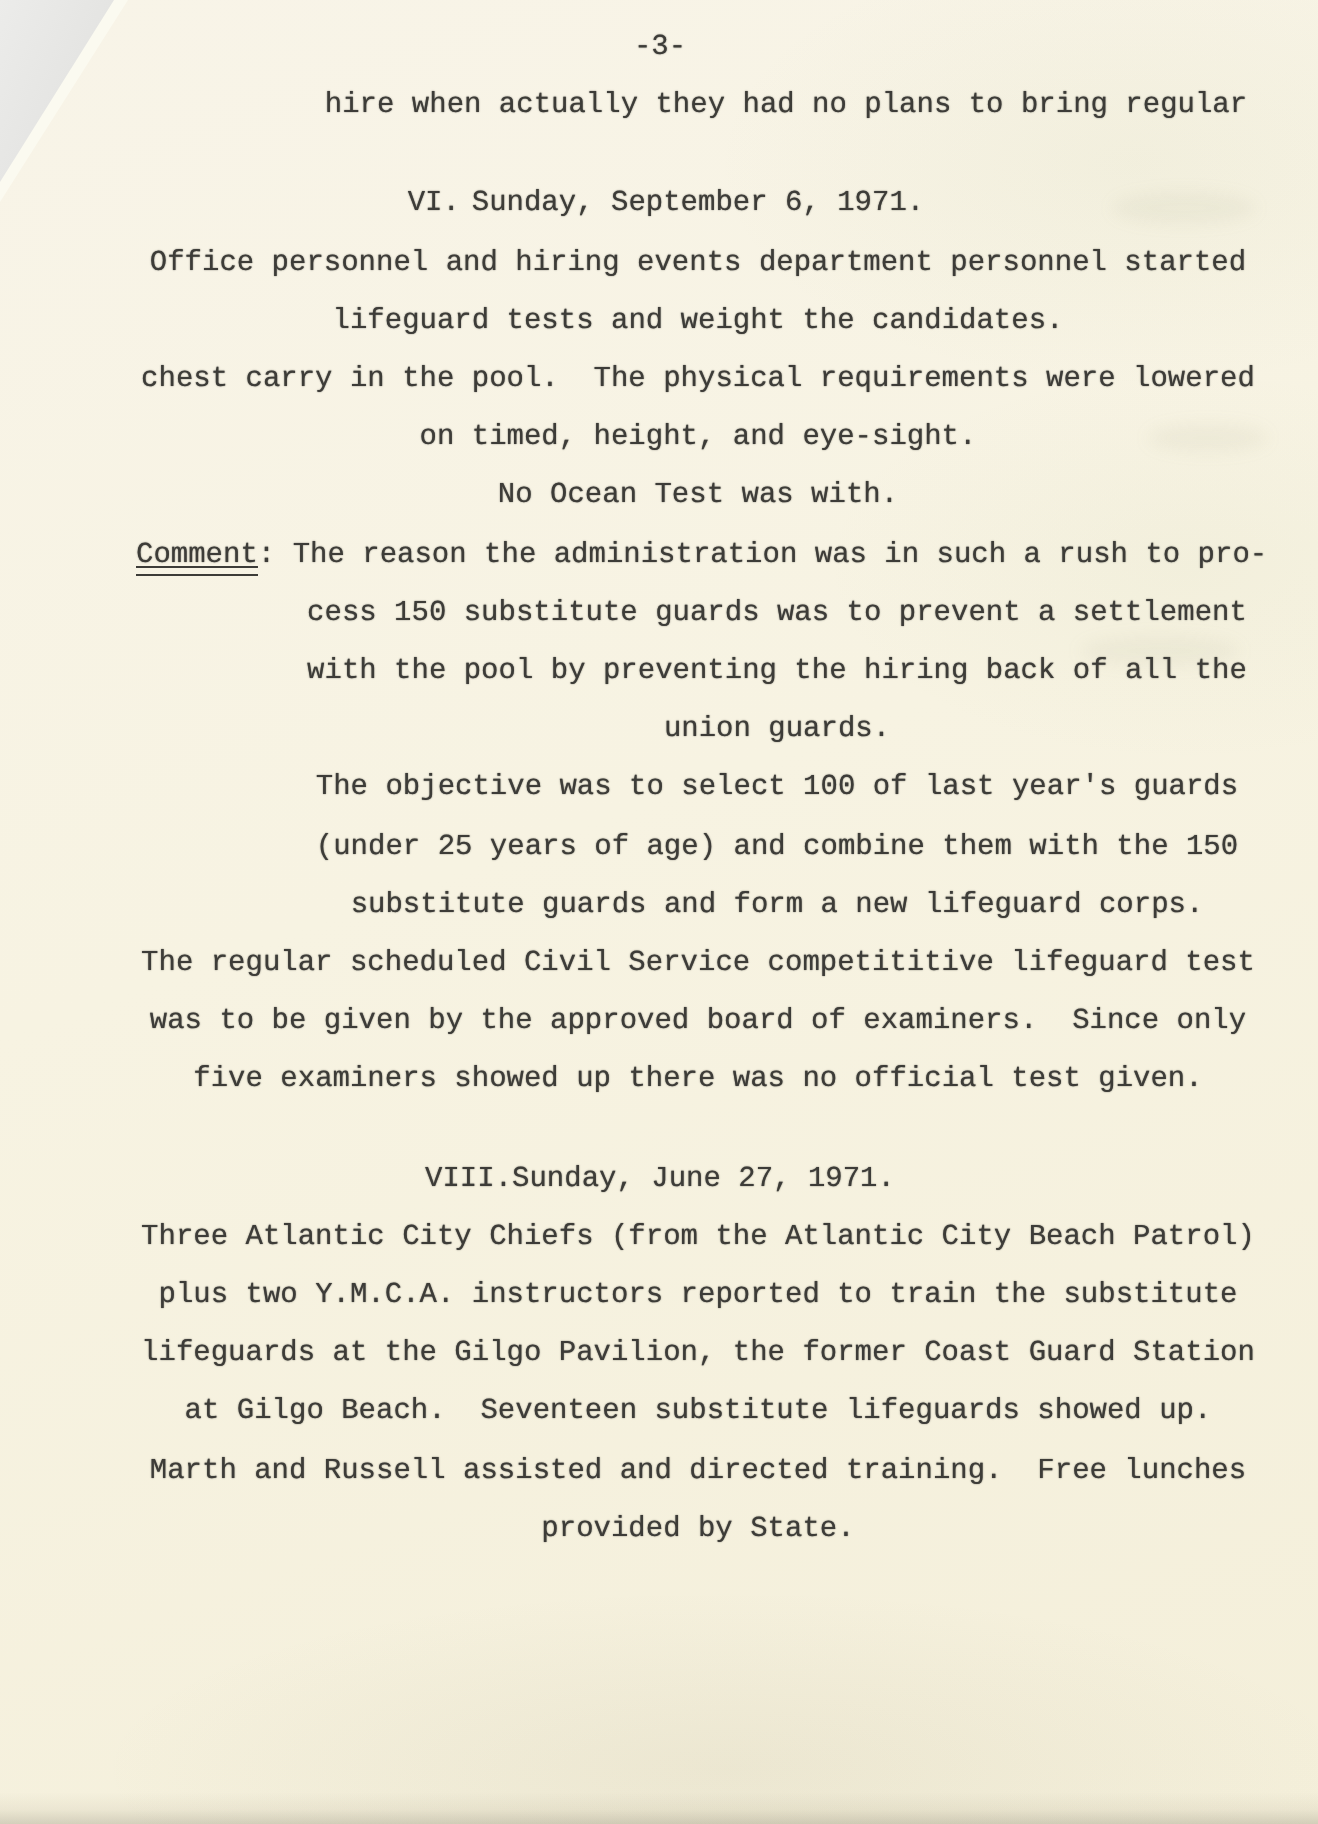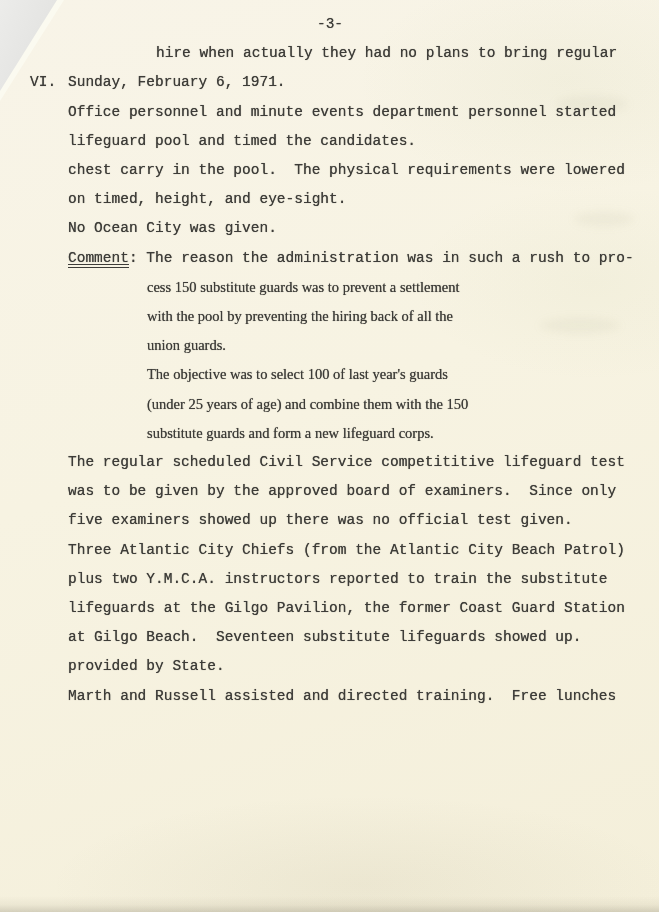--- a/index.html
+++ b/index.html
@@ -53,63 +53,64 @@
   .smudge.s1 { left: 556px; top: 96px;  width: 72px; height: 16px; }
   .smudge.s2 { left: 574px; top: 212px; width: 60px; height: 14px; }
   .smudge.s3 { left: 540px; top: 318px; width: 80px; height: 15px; }
   .doc-lines {
     position: absolute;
     top: 10px;
     left: 30px;
     width: 600px;
     text-shadow: 0 0 0.7px rgba(58,57,52,0.85);
   }
-  .line { white-space: pre; }
+  .line { white-space: pre; text-align: center; }
   .line.center  { text-align: center; }
   .line.cont    { padding-left: 126px; }
   .line.body    { padding-left: 38px; }
-  .line.comment { padding-left: 117px; font-family: Liberation Serif, serif; }
+  .line.comment { padding-left: 117px; }
   .line.comment_first { padding-left: 38px; }
-  .roman { display: inline-block; min-width: 38px; }
+  .roman { display: inline-block; min-width: 38px; margin-top: 20px; }
   .u {
     text-decoration: underline;
     text-underline-offset: 2px;
     border-bottom: 1px solid currentColor;
     padding-bottom: 1px;
   }
 </style>
 </head>
 <body>
 
 <div class="paper">
   <div class="corner-white"></div>
   <div class="corner-grey"></div>
   <div class="smudge s1"></div>
   <div class="smudge s2"></div>
   <div class="smudge s3"></div>
   <div class="doc-lines" id="doc-lines">
       <div class="line center">-3-</div>
       <div class="line cont">hire when actually they had no plans to bring regular</div>
-      <div class="line heading"><span class="roman">VI.</span><span>Sunday, February 6, 1971.</span></div>
-      <div class="line body">Office personnel and minute events department personnel started</div>
-      <div class="line body">lifeguard pool and timed the candidates.</div>
+      <div class="line heading"><span class="roman">VI.</span><span>Sunday, September 6, 1971.</span></div>
+      <div class="line body">Office personnel and hiring events department personnel started</div>
+      <div class="line body">lifeguard tests and weight the candidates.</div>
       <div class="line body">chest carry in the pool.  The physical requirements were lowered</div>
       <div class="line body">on timed, height, and eye-sight.</div>
-      <div class="line body">No Ocean City was given.</div>
+      <div class="line body">No Ocean Test was with.</div>
       <div class="line comment_first"><span class="u">Comment</span>: The reason the administration was in such a rush to pro-</div>
       <div class="line comment">cess 150 substitute guards was to prevent a settlement</div>
       <div class="line comment">with the pool by preventing the hiring back of all the</div>
       <div class="line comment">union guards.</div>
       <div class="line comment">The objective was to select 100 of last year's guards</div>
       <div class="line comment">(under 25 years of age) and combine them with the 150</div>
       <div class="line comment">substitute guards and form a new lifeguard corps.</div>
       <div class="line body">The regular scheduled Civil Service competititive lifeguard test</div>
       <div class="line body">was to be given by the approved board of examiners.  Since only</div>
       <div class="line body">five examiners showed up there was no official test given.</div>
+      <div class="line heading"><span class="roman">VIII.</span><span>Sunday, June 27, 1971.</span></div>
       <div class="line body">Three Atlantic City Chiefs (from the Atlantic City Beach Patrol)</div>
       <div class="line body">plus two Y.M.C.A. instructors reported to train the substitute</div>
       <div class="line body">lifeguards at the Gilgo Pavilion, the former Coast Guard Station</div>
       <div class="line body">at Gilgo Beach.  Seventeen substitute lifeguards showed up.</div>
+      <div class="line body">Marth and Russell assisted and directed training.  Free lunches</div>
       <div class="line body">provided by State.</div>
-      <div class="line body">Marth and Russell assisted and directed training.  Free lunches</div>
     </div>
   <div class="bottom-shade"></div>
 </div>
 
 </body></html>

